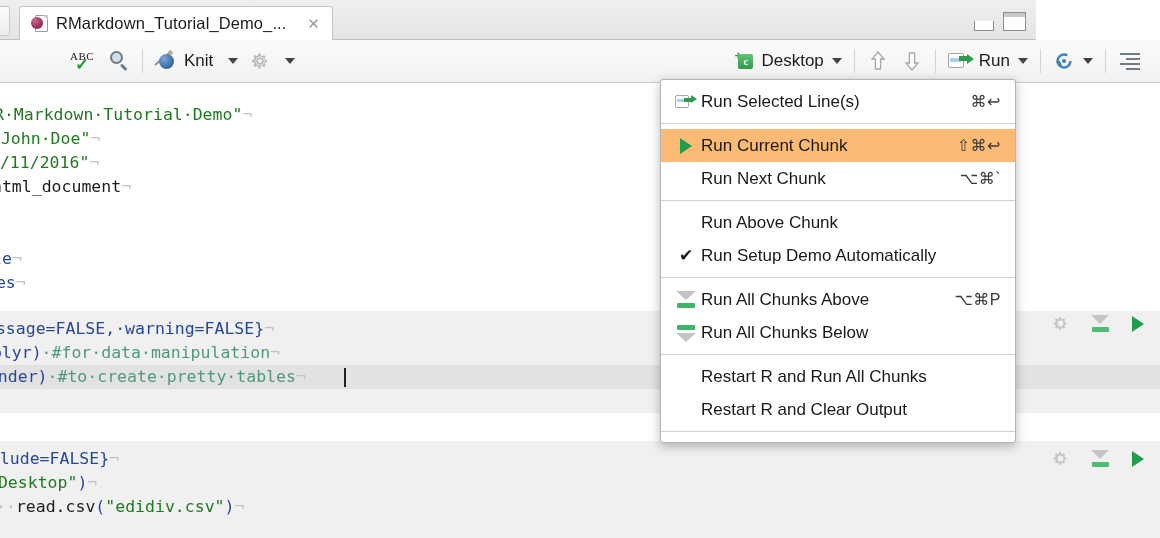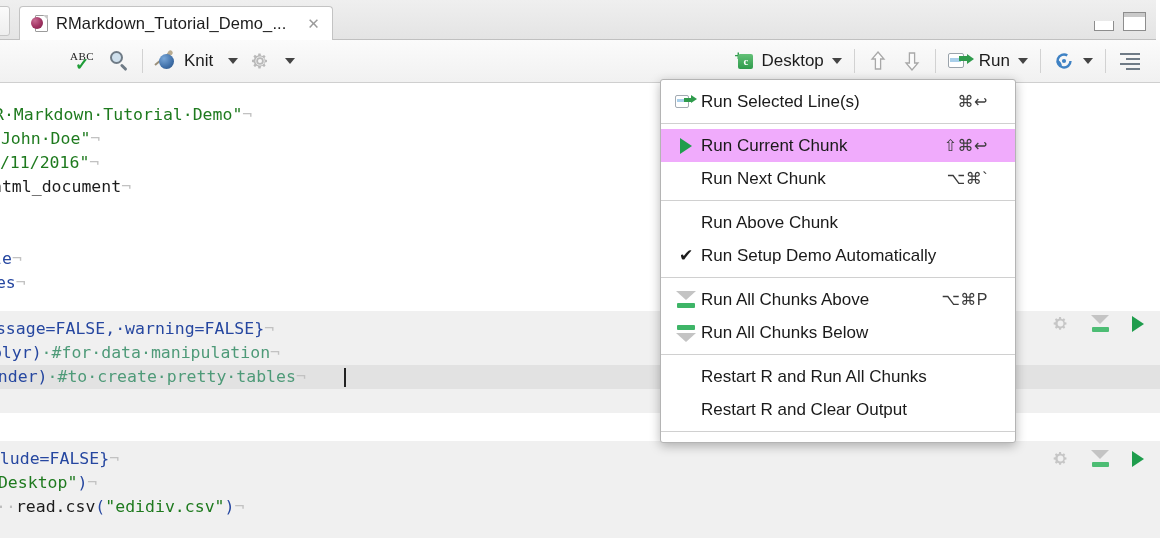--- a/index.html
+++ b/index.html
@@ -10,21 +10,21 @@
     background:#ffffff;
     overflow:hidden;
     position:relative;
     -webkit-font-smoothing:antialiased;
   }
 
   
   #app { position:absolute; inset:0; }
 
   .titlebar{
-    position:absolute; left:0; top:0; width:1156px; height:40px;
+    position:absolute; left:0; top:0; width:1036px; height:40px;
     background:linear-gradient(#efefef,#e4e4e4);
     border-bottom:1px solid #c0c0c0;
   }
   
   .edge-stub{
     position:absolute; left:-12px; top:6px; width:22px; height:30px;
     background:linear-gradient(#fbfbfb,#eeeeee);
     border:1px solid #c6c6c6; border-radius:3px;
     color:#8a8a8a; font-size:13px; text-align:center; line-height:28px;
   }
@@ -195,23 +195,23 @@
     position:absolute; left:660px; top:79px; width:356px;
     background:#ffffff;
     border:1px solid #b4b4b4;
     border-radius:3px;
     box-shadow:0 3px 11px rgba(0,0,0,.28);
     padding:5px 0 5px 0;
     font-family:"Liberation Sans", sans-serif;
   }
   .mi{
     position:relative; display:flex; align-items:center; height:33px;
-    padding:0 27px 0 10px; cursor:default;
-  }
-  .mi.sel{ background:#f0abfc; }
+    padding:0 14px 0 10px; cursor:default;
+  }
+  .mi.sel{ background:#fdba74; }
   .mi-ico{ width:30px; flex:none; display:flex; align-items:center; justify-content:center;}
   .mi-label{ font-size:17px; color:#1a1a1a; white-space:nowrap; }
   .mi-key{ margin-left:auto; font-size:16px; color:#3b3b3b; padding-left:26px; letter-spacing:.5px;}
   .mdiv{ height:1px; background:#d0d0d0; margin:5px 0; }
 
   .mi-run{ position:relative; width:22px; height:16px; }
   .mi-run .box{ position:absolute; left:0; top:1px; width:14px; height:13px; border:1.3px solid #a3abb3; background:#fff; border-radius:2px;}
   .mi-run .bar{ position:absolute; left:2px; top:5px; width:9px; height:3.5px; background:#a9cfea;}
   .mi-run .arw{ position:absolute; left:9px; top:4px; width:8px; height:4px; background:#2f9b4c;}
   .mi-run .arwh{ position:absolute; left:16px; top:1.5px; width:0;height:0;border-top:4.5px solid transparent;border-bottom:4.5px solid transparent;border-left:6px solid #2f9b4c;}

